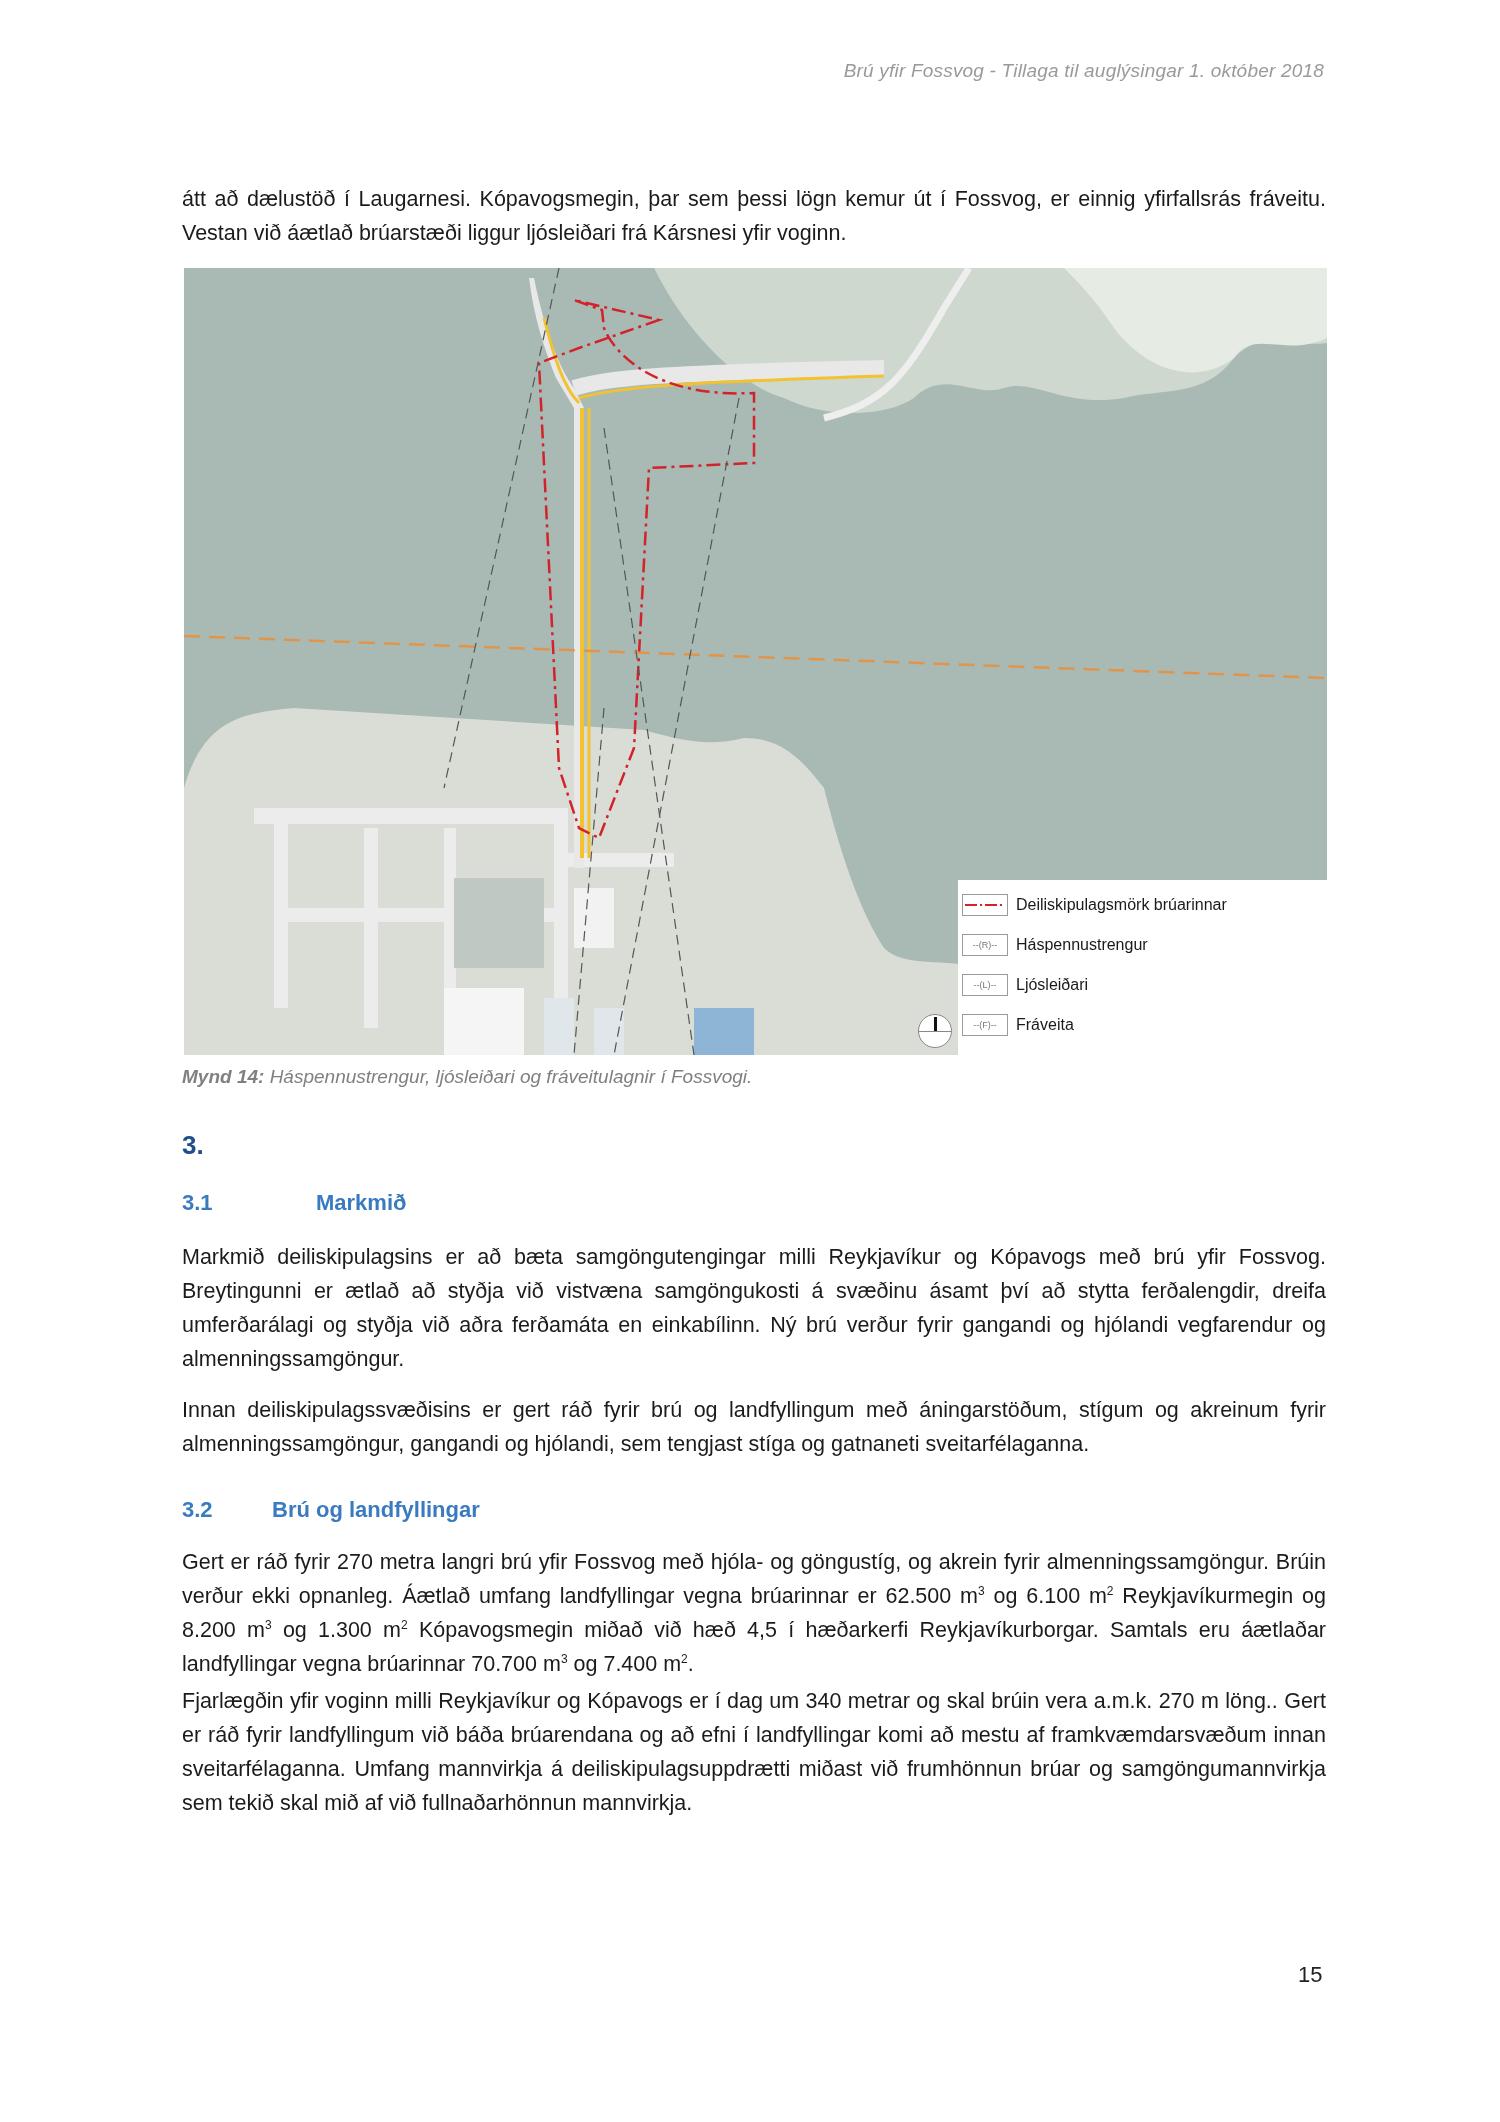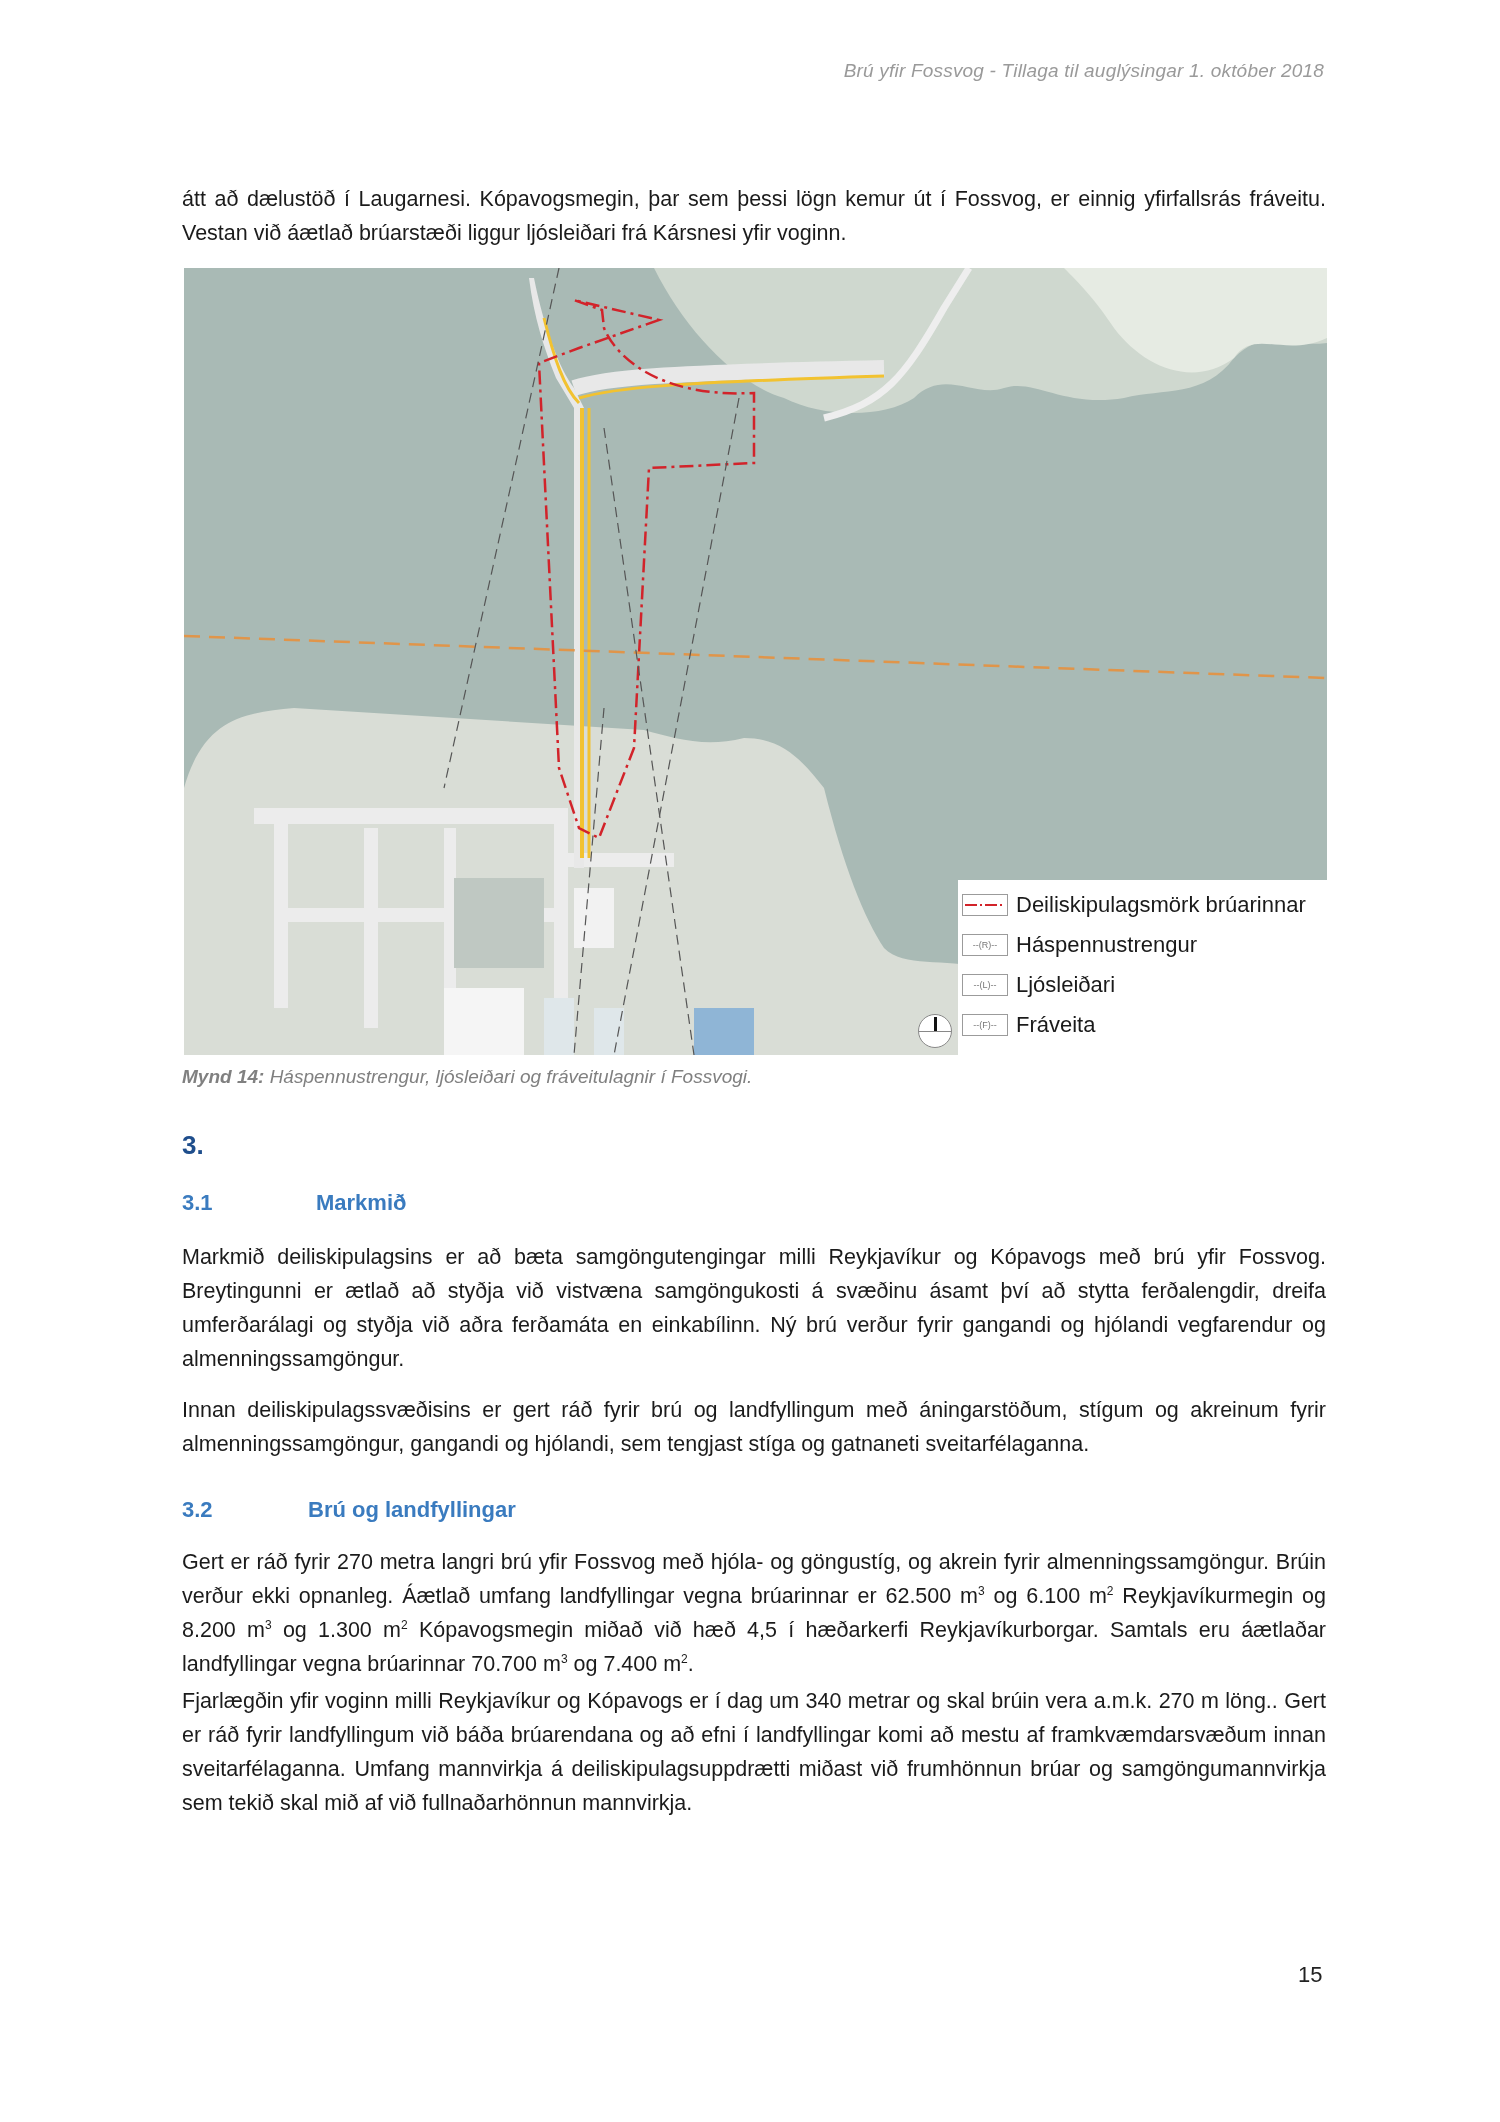--- a/index.html
+++ b/index.html
@@ -4,21 +4,21 @@
 <style>
   html, body { margin: 0; padding: 0; background: #ffffff; }
   body { width: 1500px; height: 2122px; position: relative; font-family: "Liberation Sans", sans-serif; color: #1a1a1a; overflow: hidden; }
   .running-header { position: absolute; top: 60px; right: 176px; font-style: italic; font-size: 19px; color: #9a9a9a; letter-spacing: 0.2px; }
   .para { position: absolute; left: 182px; width: 1144px; font-size: 21.5px; line-height: 34px; text-align: justify; color: #1b1b1b; }
   .map { position: absolute; left: 184px; top: 268px; width: 1143px; height: 787px; overflow: hidden; background: #a9bab5; }
   .map svg { position: absolute; left: 0; top: 0; }
   .legend { position: absolute; left: 958px; top: 880px; width: 369px; height: 175px; background: #ffffff; }
   .legend-row { position: absolute; left: 0; height: 30px; display: flex; align-items: center; }
   .legend-swatch { width: 46px; height: 22px; border: 1px solid #9b9b9b; box-sizing: border-box; margin-left: 4px; margin-right: 8px; display: flex; align-items: center; justify-content: center; font-size: 9px; color: #777; font-family: "Liberation Sans", sans-serif; background: #fff; }
-  .legend-label { font-size: 22px; color: #1a1a1a; }
+  .legend-label { font-size: 16px; color: #1a1a1a; }
   .north { position: absolute; left: 918px; top: 1014px; width: 32px; height: 32px; border-radius: 50%; background: #fff; border: 1px solid #888; overflow: hidden; }
   .north .n-line { position: absolute; left: 15px; top: 2px; width: 3px; height: 15px; background: #111; }
   .north .h-line { position: absolute; left: 0; top: 16px; width: 32px; height: 1px; background: #888; }
   .caption { position: absolute; left: 182px; top: 1066px; font-size: 19px; font-style: italic; color: #808080; }
   .caption b { font-weight: bold; margin-top: 26px; }
   .h1 { position: absolute; left: 182px; top: 1130px; font-size: 26px; font-weight: bold; color: #1f4e8c; display: flex; }
   .h1 .num { width: 90px; }
   .h2 { position: absolute; left: 182px; font-size: 22px; font-weight: bold; color: #3a7bbf; display: flex; }
   .h2 .num { width: 90px; }
   .page-number { position: absolute; left: 1298px; top: 1962px; font-size: 22px; color: #222; }
@@ -114,21 +114,21 @@
 </div>
 
 <div class="h2" style="top:1190px;gap:44px;">
   <span class="num">3.1</span>
   <span>Markmið</span>
 </div>
 
 <div class="para" style="top:1240px;">Markmið deiliskipulagsins er að bæta samgöngutengingar milli Reykjavíkur og Kópavogs  með brú yfir Fossvog. Breytingunni er ætlað að styðja við vistvæna samgöngukosti á svæðinu ásamt því að stytta ferðalengdir, dreifa umferðarálagi og styðja við aðra ferðamáta en einkabílinn. Ný brú verður fyrir gangandi og hjólandi vegfarendur og almenningssamgöngur.</div>
 <div class="para" style="top:1393px;">Innan deiliskipulagssvæðisins er gert ráð fyrir brú og landfyllingum með áningarstöðum, stígum og akreinum fyrir almenningssamgöngur, gangandi og hjólandi, sem tengjast stíga og gatnaneti sveitarfélaganna.</div>
 
-<div class="h2" style="top:1497px;gap:36px;">
+<div class="h2" style="top:1497px;">
   <span class="num">3.2</span>
   <span>Brú og landfyllingar</span>
 </div>
 
 <div class="para" style="top:1545px;"><span>Gert er ráð fyrir 270 metra langri brú yfir Fossvog með hjóla- og göngustíg, og akrein fyrir almenningssamgöngur. Brúin verður ekki opnanleg. Áætlað umfang landfyllingar vegna brúarinnar er 62.500 m</span><sup>3</sup><span> og 6.100 m</span><sup>2</sup><span> Reykjavíkurmegin og  8.200 m</span><sup>3</sup><span> og 1.300 m</span><sup>2</sup><span> Kópavogsmegin miðað við hæð 4,5 í hæðarkerfi Reykjavíkurborgar. Samtals eru áætlaðar landfyllingar vegna brúarinnar 70.700 m</span><sup>3</sup><span> og 7.400 m</span><sup>2</sup><span>.</span></div>
 
 <div class="para" style="top:1684px;">Fjarlægðin yfir voginn milli Reykjavíkur og Kópavogs er í dag um 340 metrar og skal brúin vera a.m.k. 270 m löng.. Gert er ráð fyrir landfyllingum við báða brúarendana og að efni í landfyllingar komi að mestu af framkvæmdarsvæðum innan sveitarfélaganna. Umfang mannvirkja á deiliskipulagsuppdrætti miðast við frumhönnun brúar og samgöngumannvirkja sem tekið skal mið af við fullnaðarhönnun mannvirkja.</div>
 
 <div class="page-number">15</div>
 

